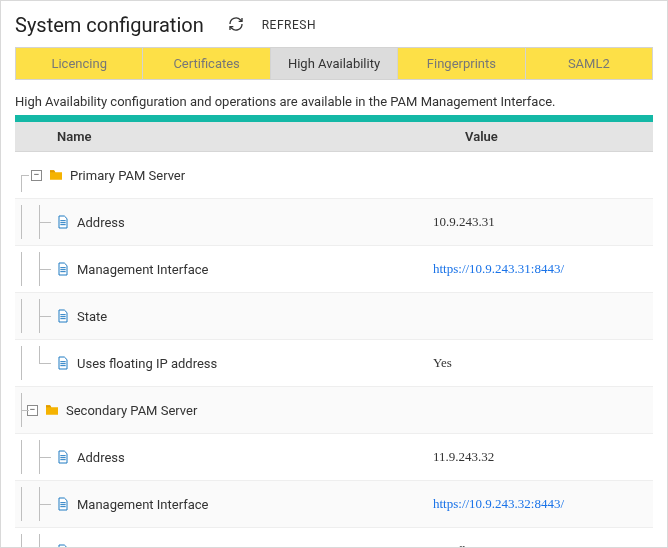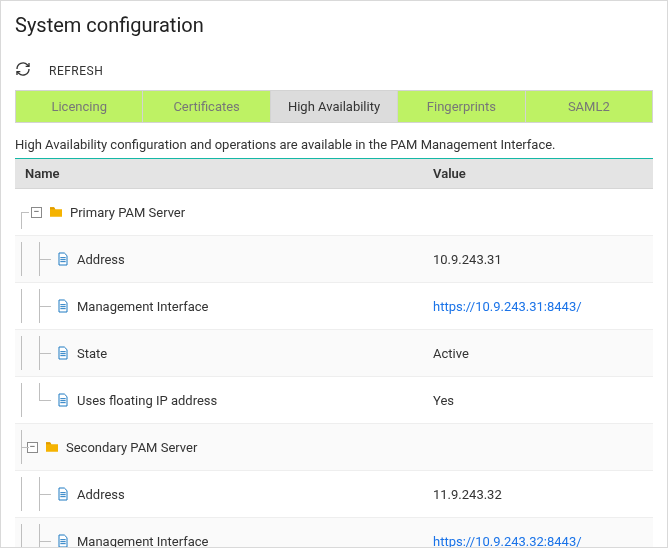--- a/index.html
+++ b/index.html
@@ -7,65 +7,66 @@
   body {
     font-family: "Segoe UI", Roboto, "Helvetica Neue", Arial, sans-serif;
     font-size: 13px;
     color: #333;
     width: 668px;
     height: 548px;
     background: #fff;
     border: 1px solid #d9d9d9;
   }
   .page { padding: 12px 14px; }
-  .header { display:flex; gap:24px; margin-bottom:10px;flex-direction:column; }
+  .header { display:flex; align-items:center; gap:24px; margin-bottom:10px; }
   .title { font-size: 20px; color:#222; }
   .refresh-btn { display:flex; align-items:center; gap:18px; cursor:pointer; color:#333; font-size:12px; letter-spacing:.5px; }
   .refresh-btn svg { width:16px; height:16px; }
 
   .tabs { display:flex; margin-bottom:14px; }
   .tab {
     flex:1 1 0;
     text-align:center;
     padding:8px 4px;
     font-size:13px;
     color:#777;
-    background:#bef264;
+    background:#fde047;
     border:1px solid #d3d3d3;
     cursor:pointer;
     user-select:none;
   }
   .tab + .tab { border-left:none; }
   .tab.active { background:#dcdcdc; color:#333; }
 
   .desc { font-size:13px; color:#333; margin-bottom:6px; }
 
   .grid-head {
     display:flex;
     background:#e4e4e4;
-    border-top:1px solid #14b8a6;
+    border-top:7px solid #14b8a6;
     border-bottom:1px solid #d6d6d6;
     font-weight:600;
     font-size:13px;
     color:#333;
+    padding-left:32px;
   }
   .col-name { width: 408px; padding:7px 10px; }
   .col-value { flex:1; padding:7px 10px; }
 
   .rows .row {
     display:flex;
     align-items:center;
     border-bottom:1px solid #eee;
     min-height:34px;
   }
   .rows .row:nth-child(even){ background:#fafafa; }
   .rows .row:nth-child(odd){ background:#fff; }
 
   .name-cell { width:408px; display:flex; align-items:center; position:relative; padding:6px 0; }
-  .value-cell { flex:1; padding:6px 10px; font-size:13px; color:#333; }
+  .value-cell { flex:1; padding:6px 10px; font-size:13px; color:#333;font-family:Liberation Serif, serif; }
   .value-cell a { color:#1a73e8; text-decoration:none; }
   .toggle {
     width:11px; height:11px; border:1px solid #8a8a8a; background:#fff;
     display:flex; align-items:center; justify-content:center;
     font-size:11px; line-height:1; color:#555; cursor:pointer;
     margin:0 2px;
   }
   .toggle::before { content:"−"; transform:translateY(-1px); }
 
   .folder-icon svg, .doc-icon svg { width:16px; height:16px; display:block; }
@@ -189,21 +190,20 @@
             <div class="h"></div>
           </div>
         <span class="doc-icon">
           <svg viewBox="0 0 24 24">
               <path fill="#fff" stroke="#1f7ac2" stroke-width="1.5" d="M6 3h8l4 4v14H6z"></path>
               <path stroke="#1f7ac2" stroke-width="1.5" d="M8 10h8M8 13h8M8 16h8"></path>
             </svg>
         </span>
         <span class="label">State</span>
       </div>
-      <div class="value-cell">Active</div>
     </div>
 
     <div class="row">
       <div class="name-cell">
         <div class="seg short">
             <div class="v"></div>
           </div>
         <div class="seg">
             <div class="v half-top"></div>
             <div class="h"></div>

